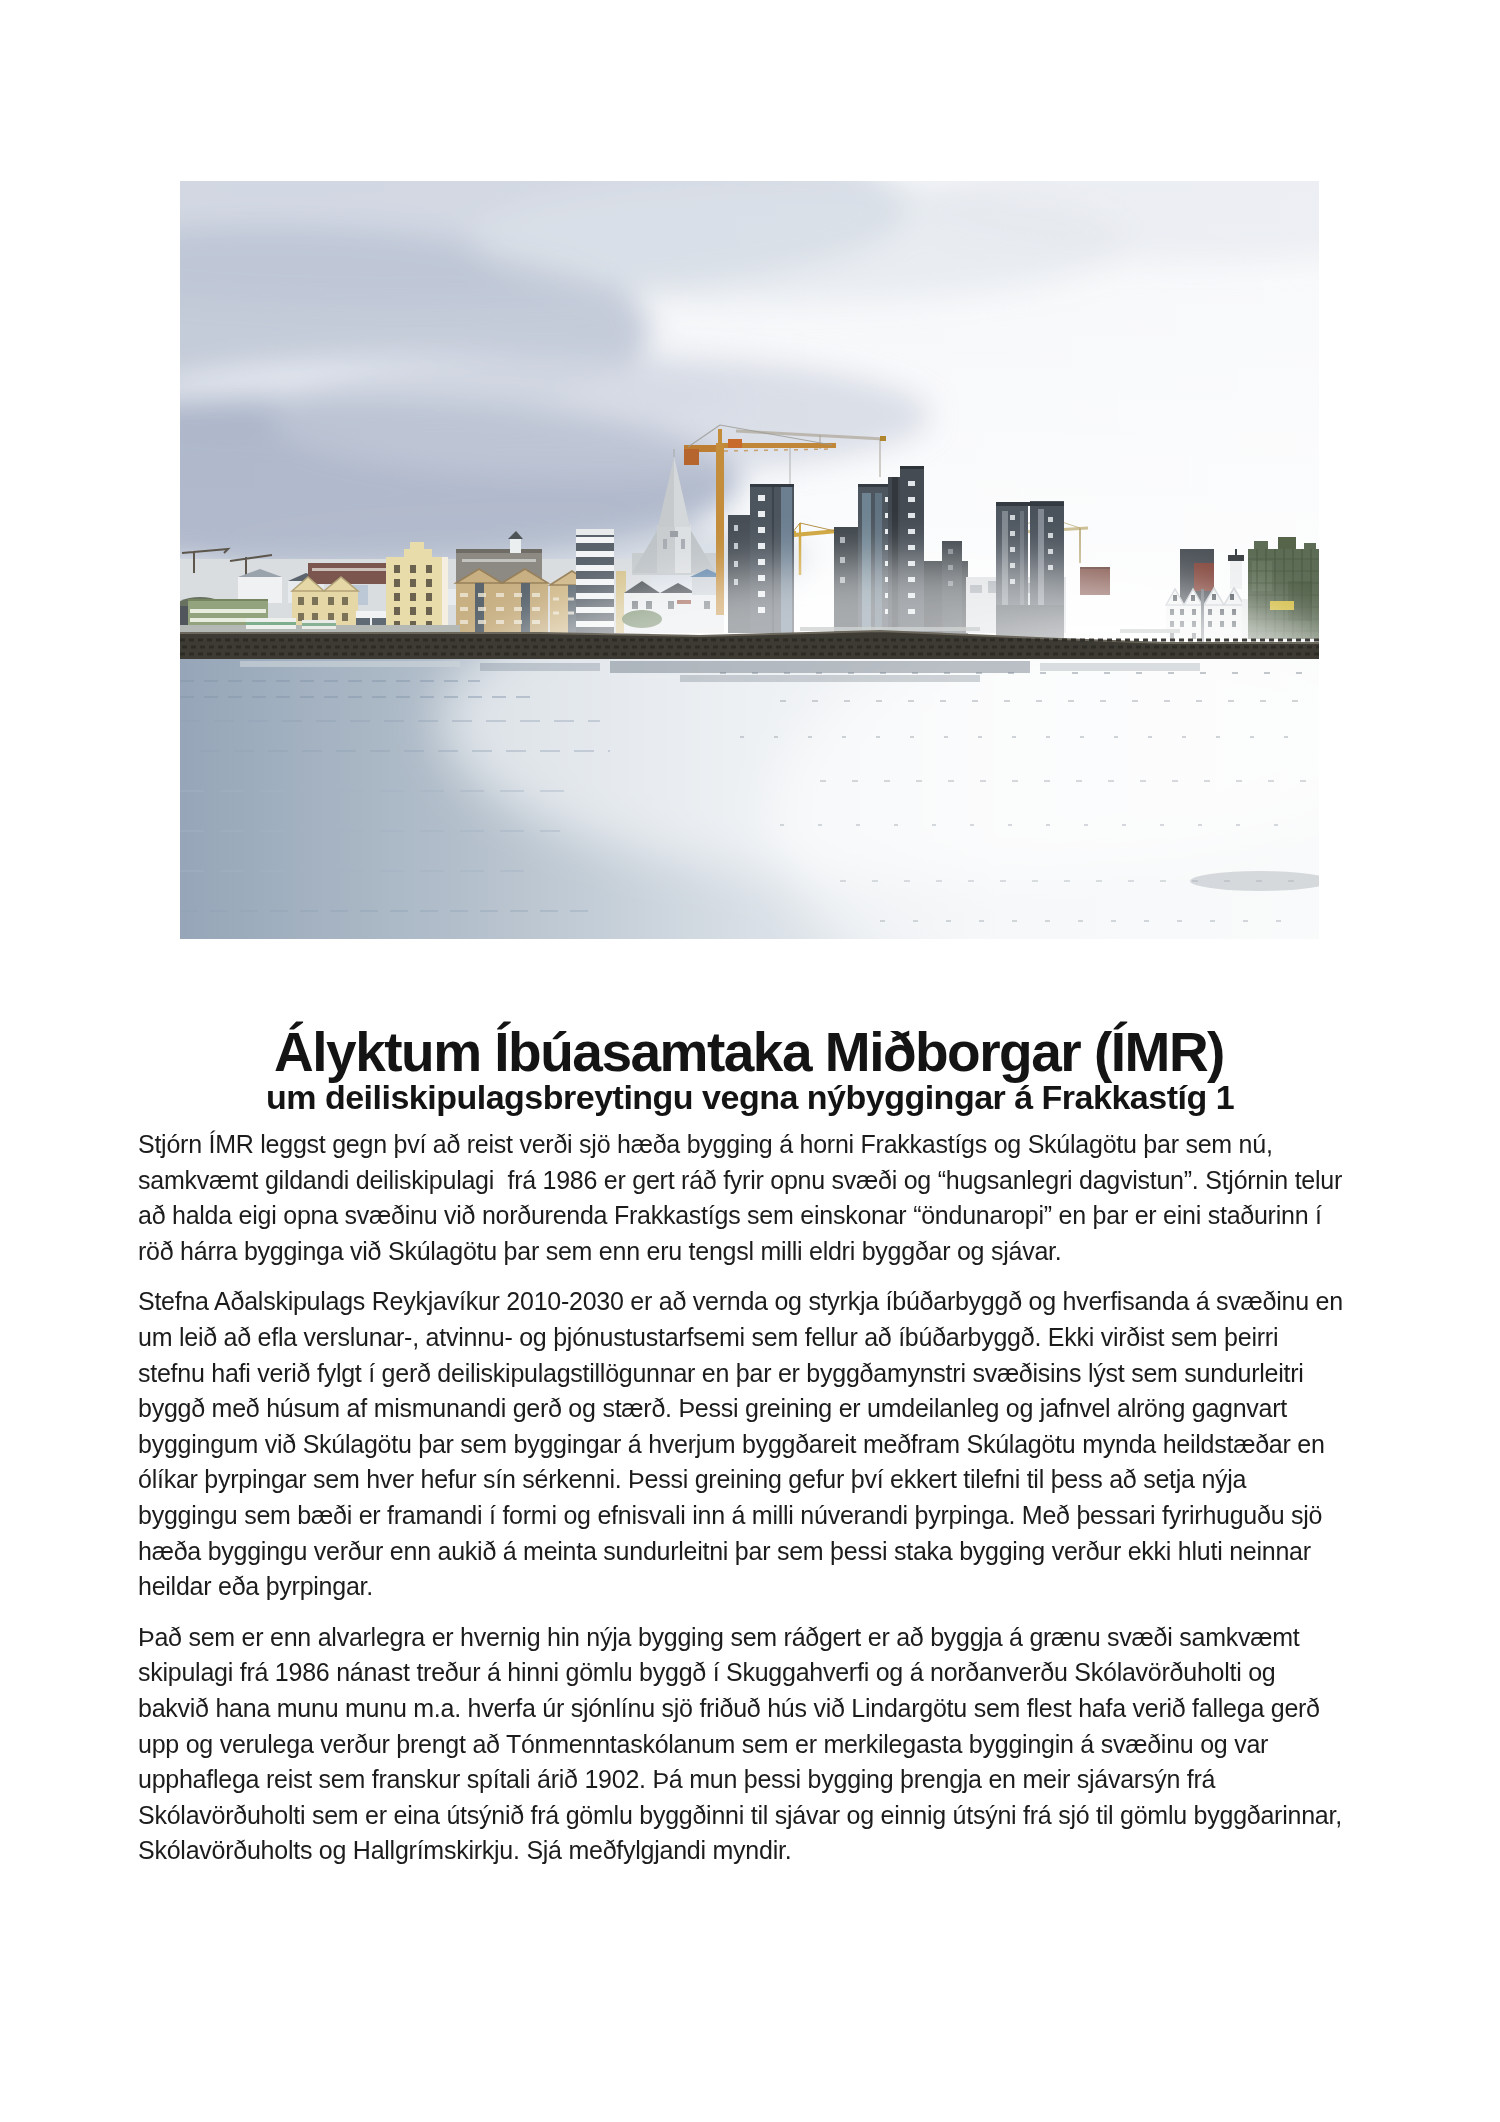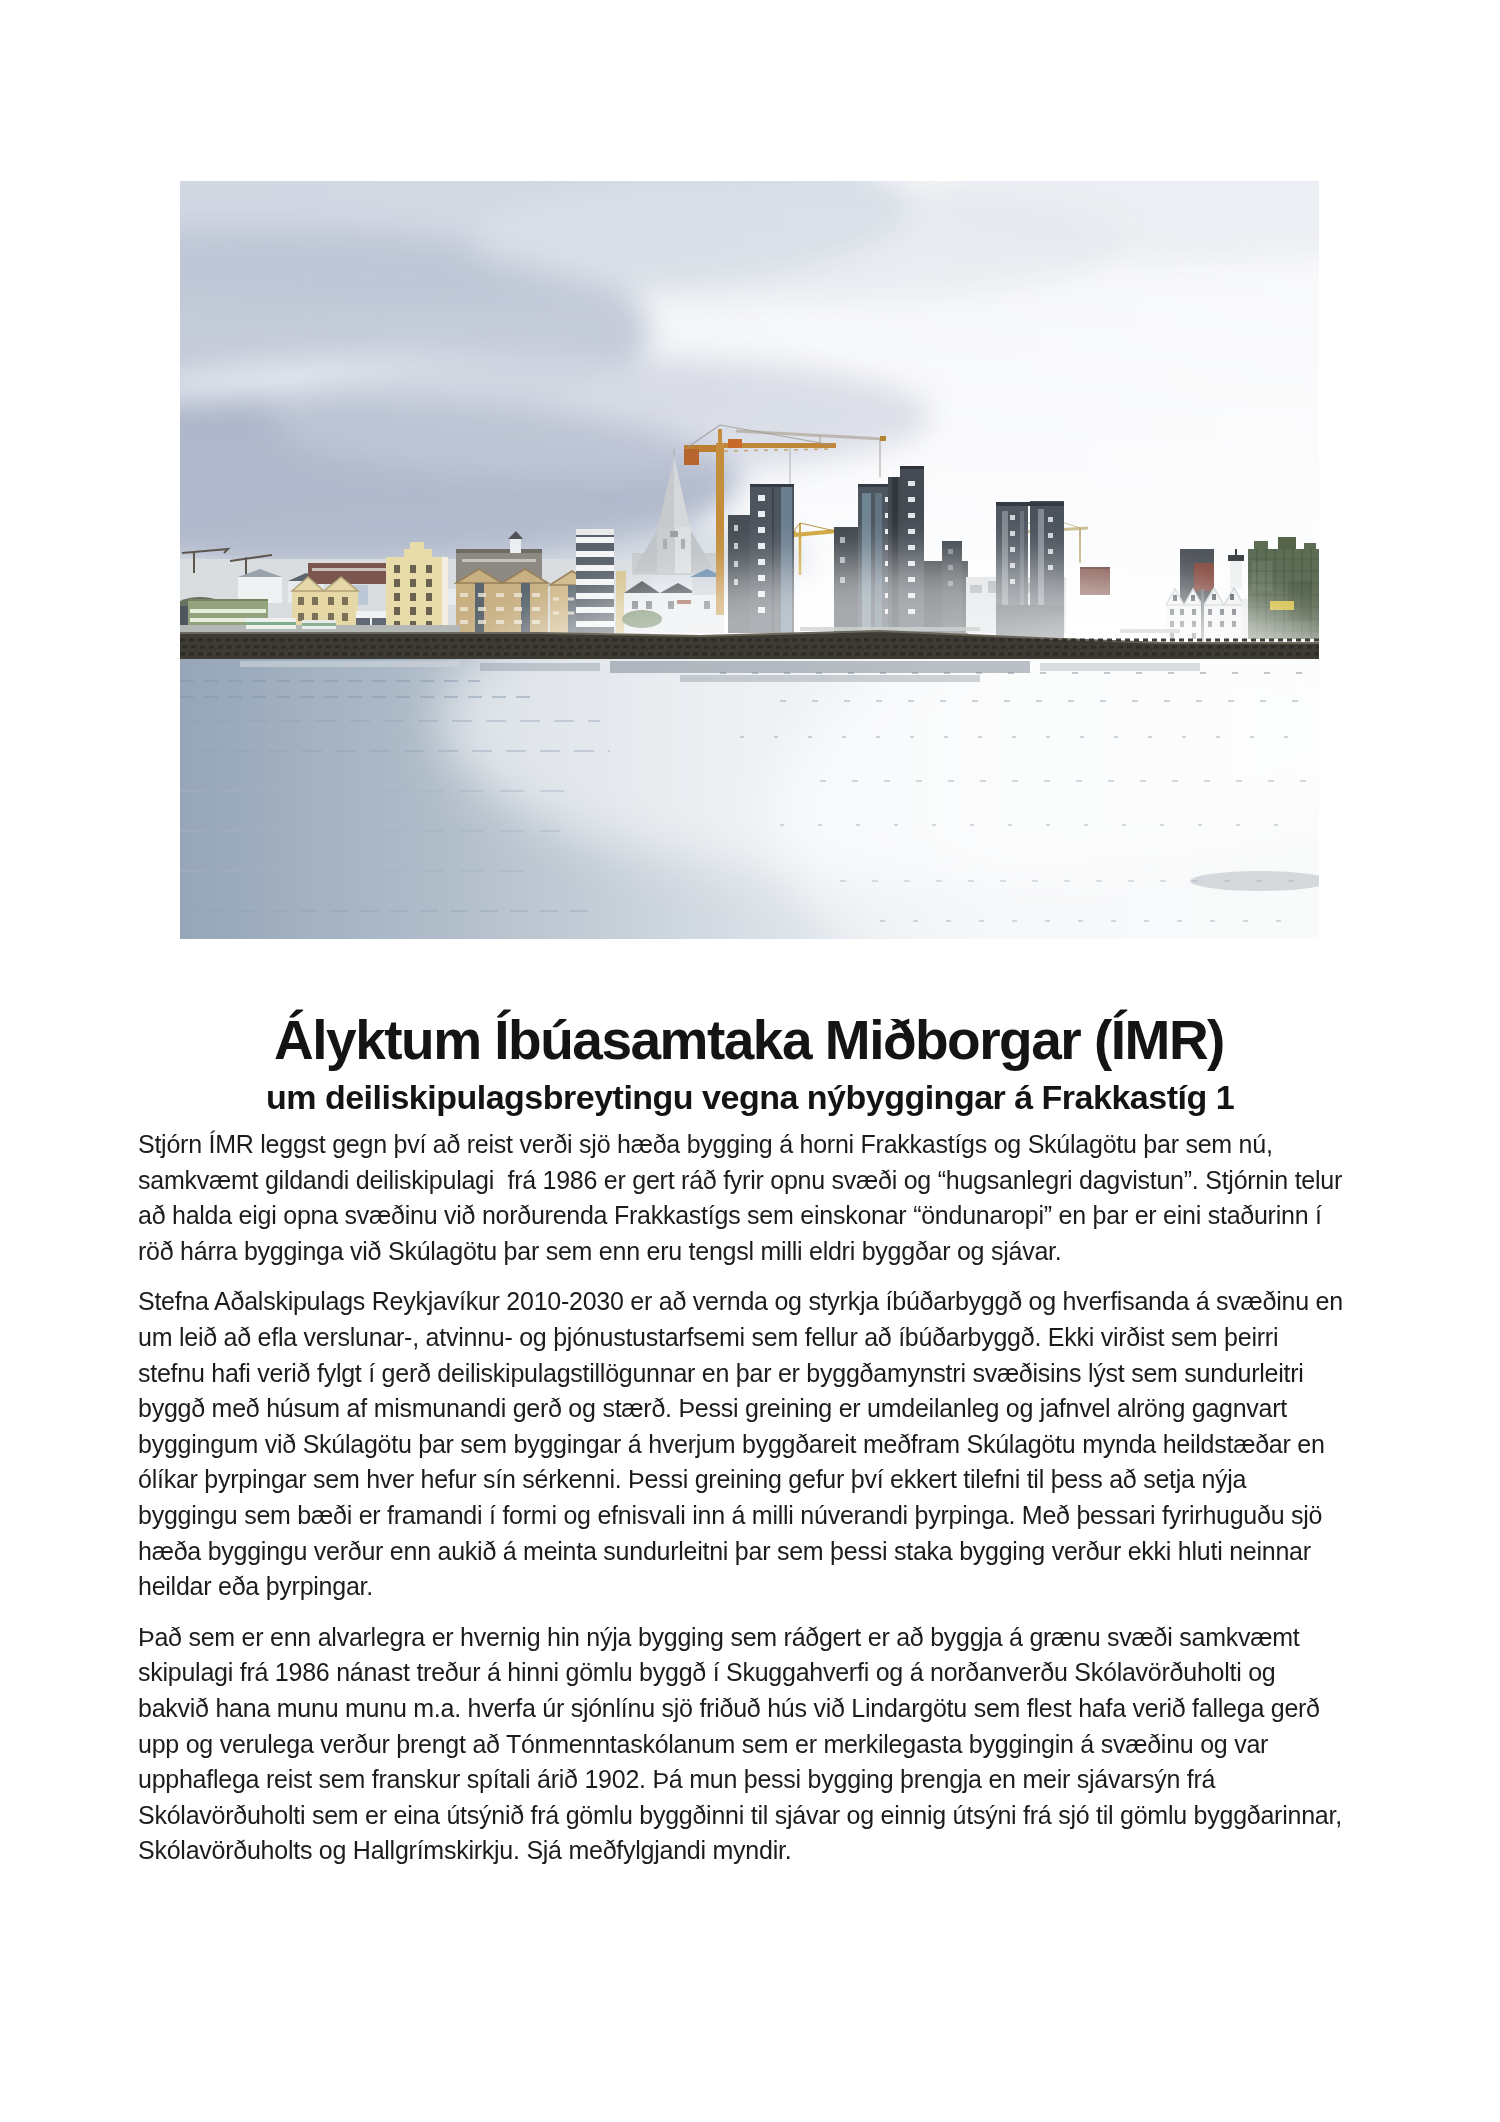--- a/index.html
+++ b/index.html
@@ -4,21 +4,21 @@
 <style>
   html,body { margin:0; padding:0; }
   body {
     width:1500px; height:2122px; background:#ffffff;
     font-family:"Liberation Sans", sans-serif; position:relative; overflow:hidden;
   }
   .page { position:absolute; inset:0; background:#ffffff; }
   .photo { position:absolute; left:180px; top:181px; width:1139px; height:758px; margin:0; }
   .photo svg { display:block; width:100%; height:100%; }
   .doc-title {
-    position:absolute; left:0; right:2px; top:1004px; margin:4px; text-align:center;
+    position:absolute; left:0; right:2px; top:1004px; margin:16px; text-align:center;
     font-size:55px; font-weight:700; letter-spacing:-1.5px; color:#141414;
   }
   .doc-subtitle {
     position:absolute; left:0; right:0; top:1078px; margin:0; text-align:center;
     font-size:34px; font-weight:700; letter-spacing:-0.5px; color:#141414;
   }
   .body-text {
     position:absolute; left:138px; top:1127px; width:1212px;
     font-size:25px; line-height:35.6px; letter-spacing:-0.25px; color:#1c1c1c;
   }

